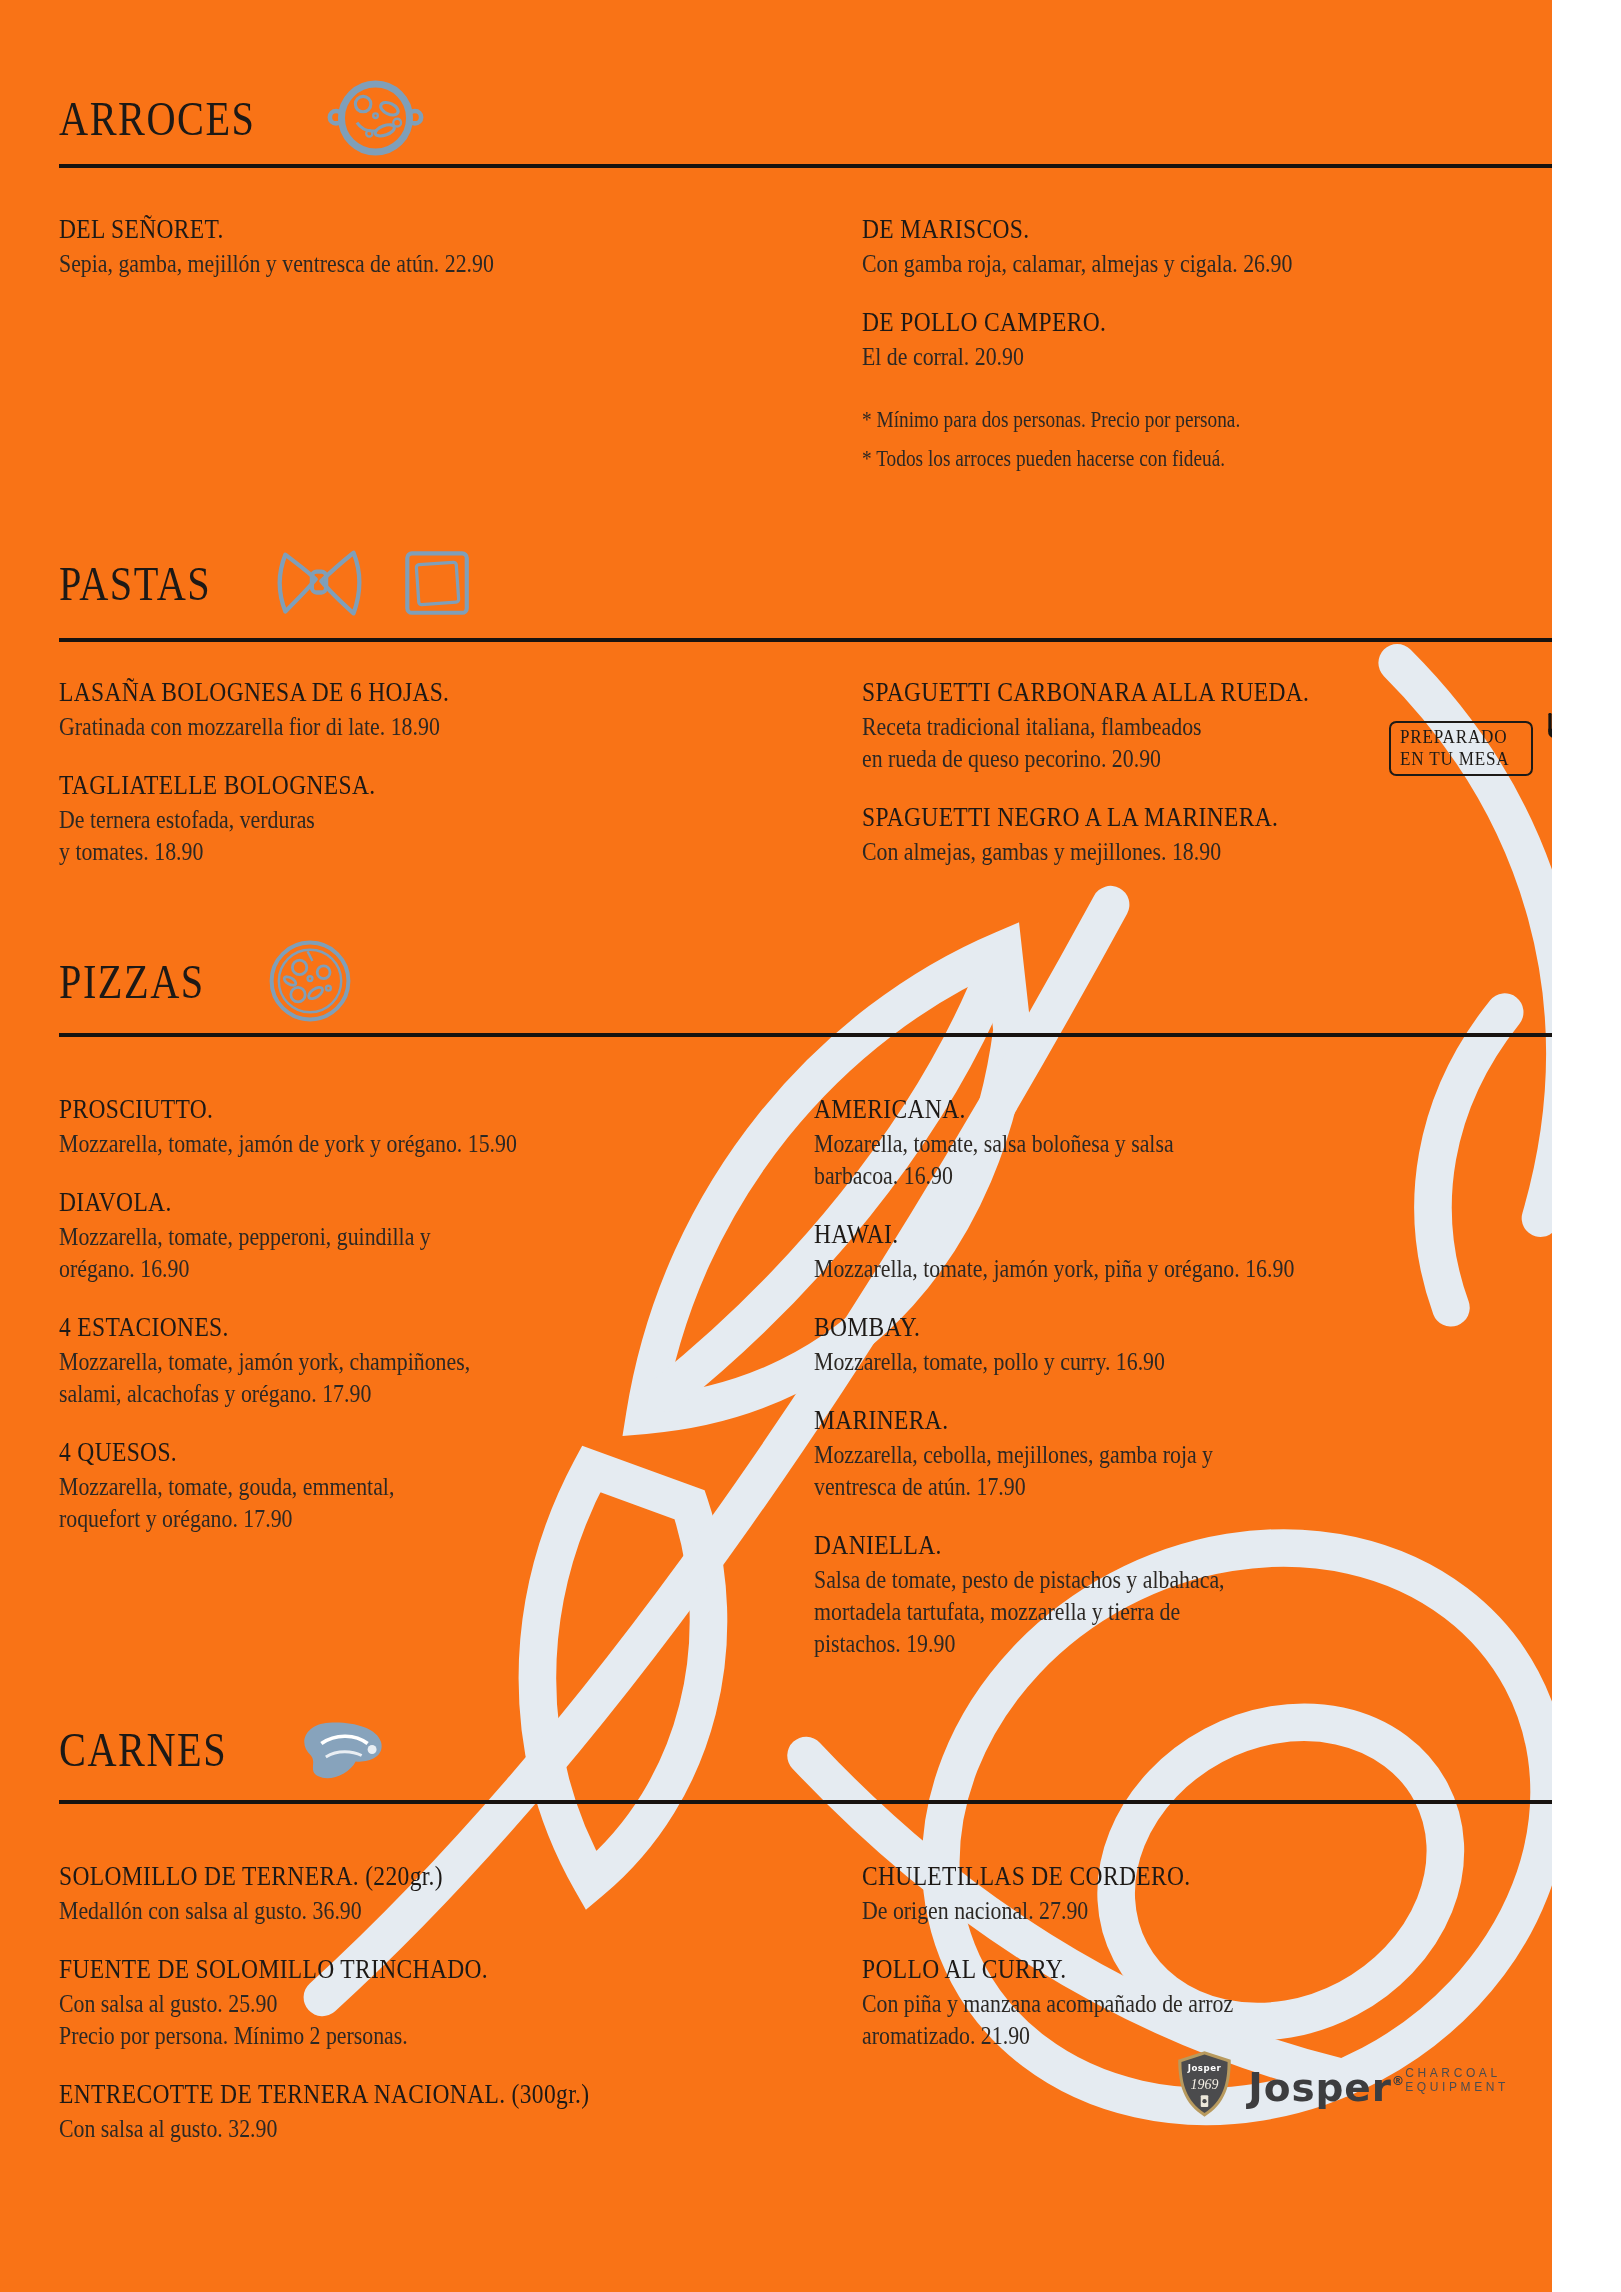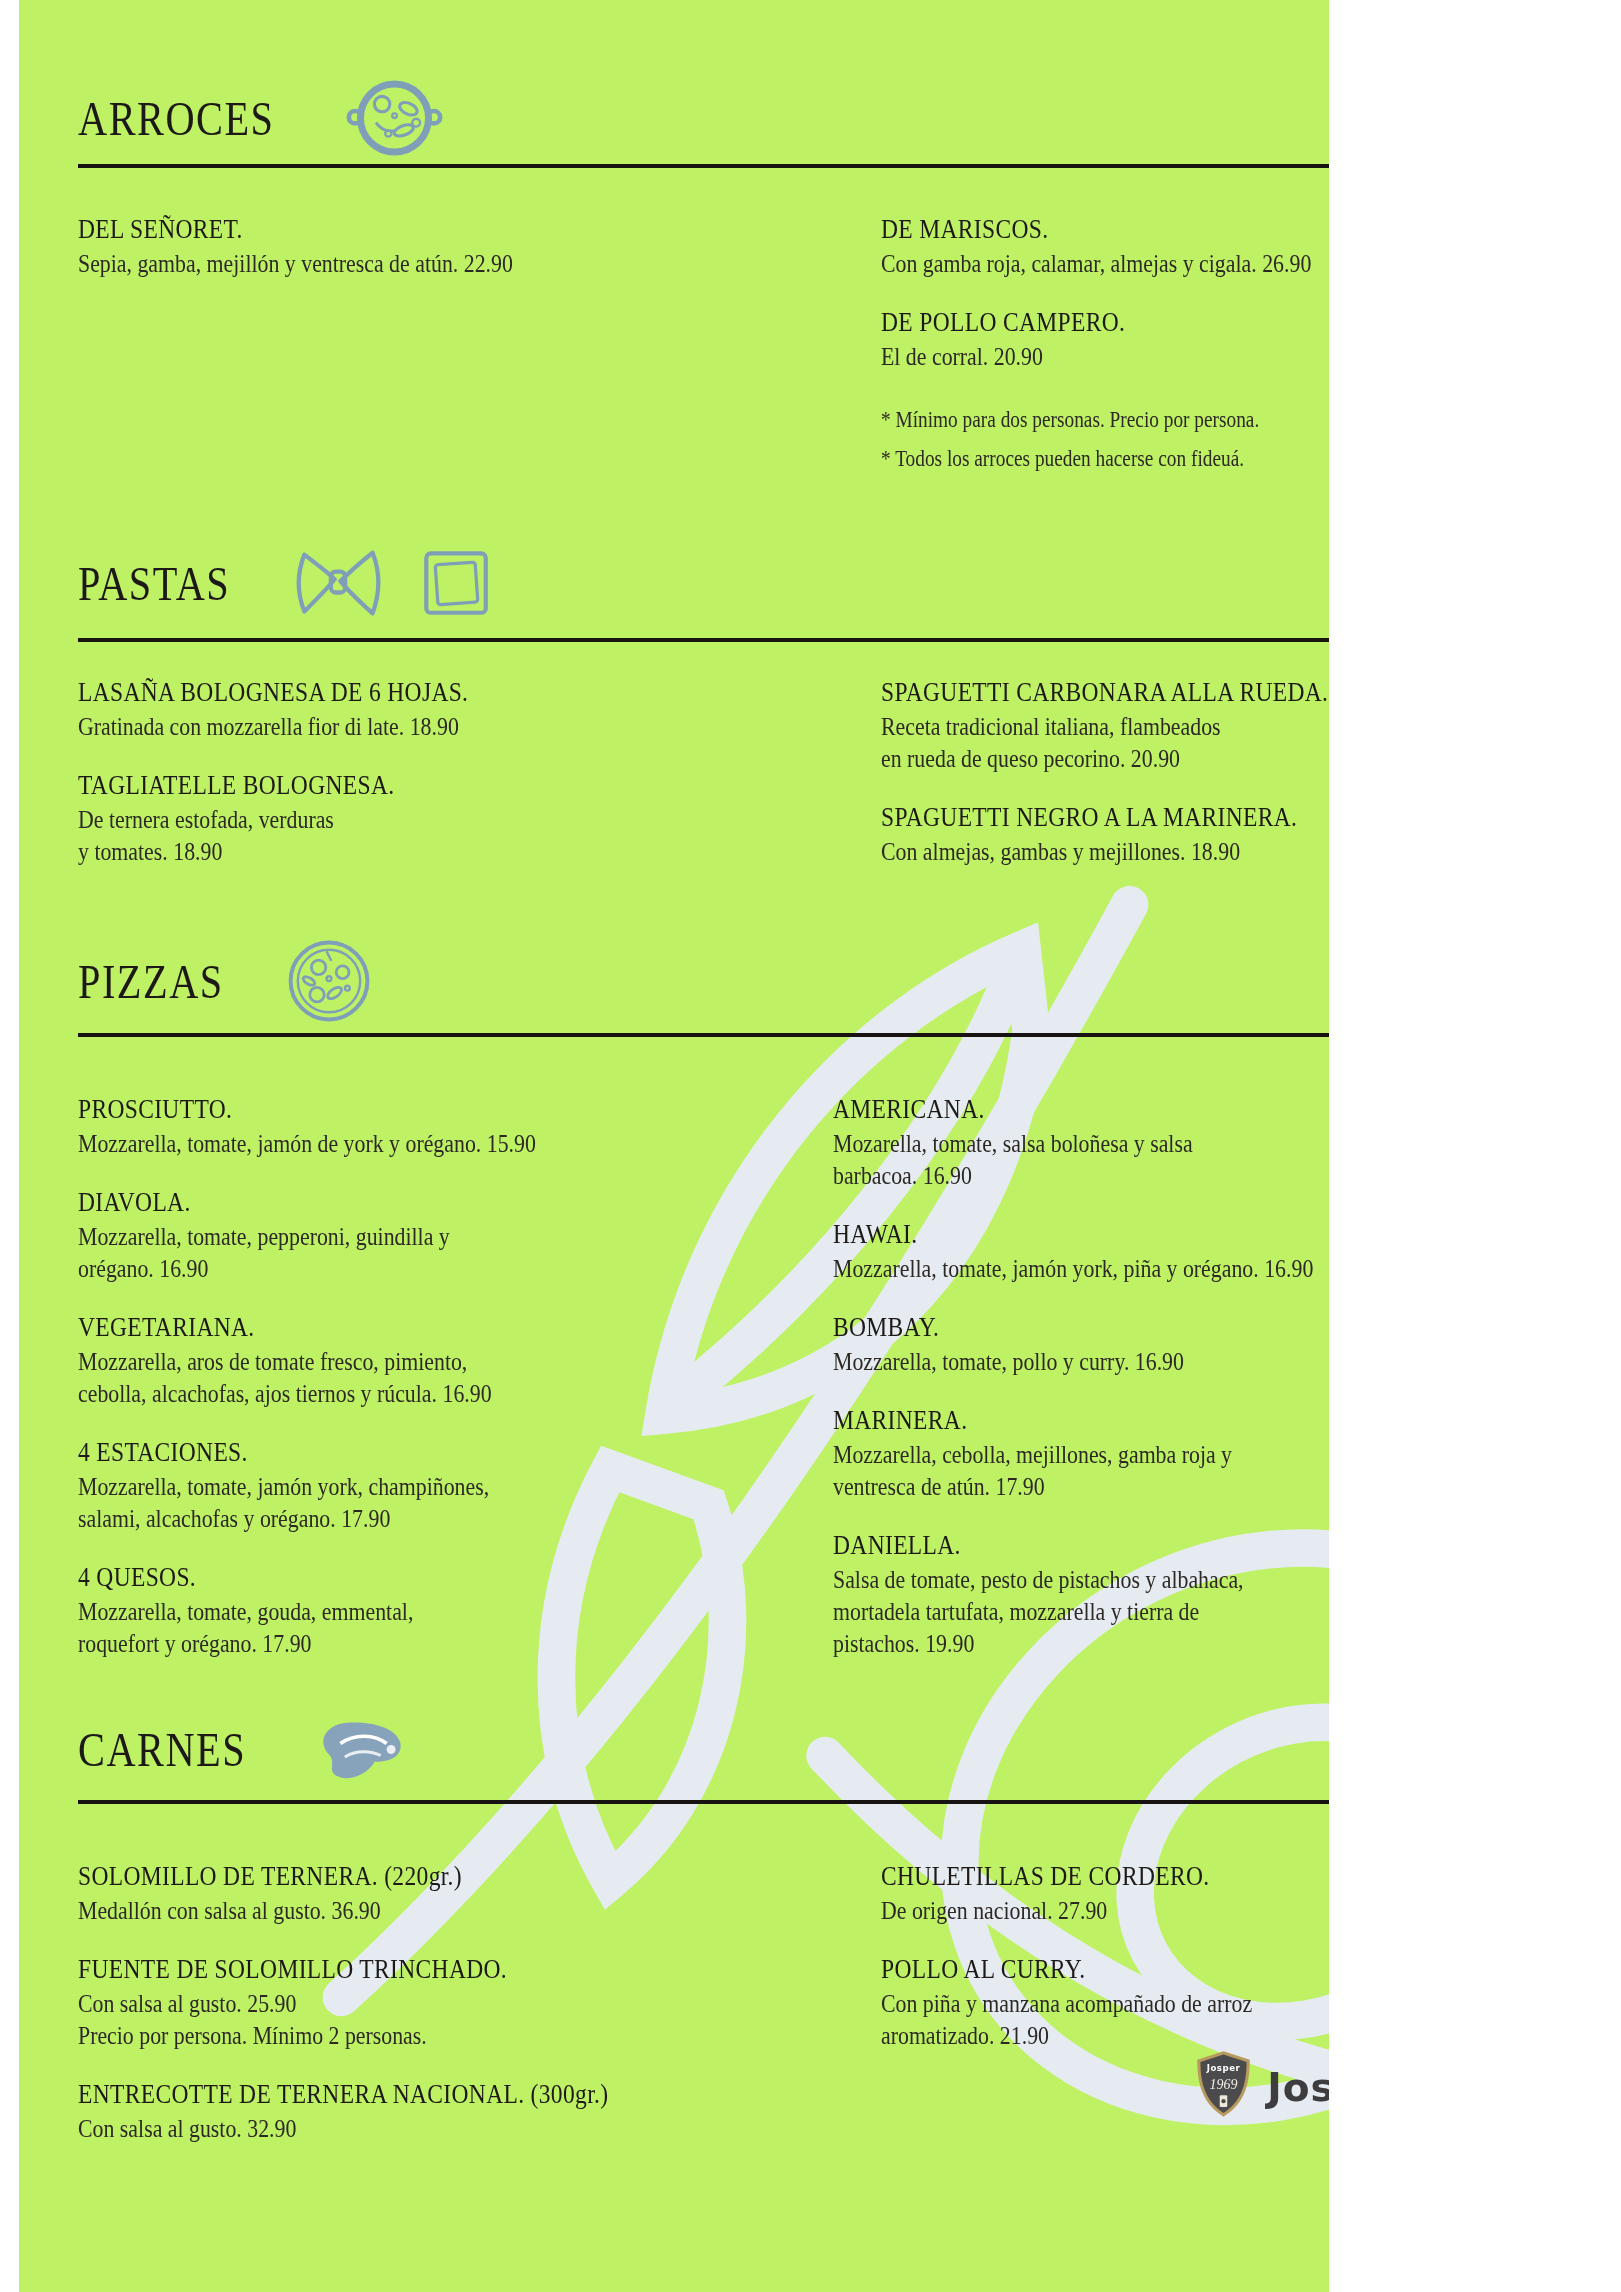--- a/index.html
+++ b/index.html
@@ -1,17 +1,17 @@
 <!DOCTYPE html>
 <html style="font-size:14.3px"><head>
 <meta charset="utf-8">
 <style>
   html,body{margin:0;padding:0;background:#fff;}
-  .page{position:relative;width:1310px;height:2293px;background:#bef264;overflow:hidden;
-        font-family:"Liberation Serif",serif;color:#231f1c;margin-left:19px;}
+  .page{position:relative;width:1552px;height:2293px;background:#f97316;overflow:hidden;
+        font-family:"Liberation Serif",serif;color:#231f1c;}
   .watermark{position:absolute;left:0;top:0;width:1622px;height:2293px;z-index:0;}
   .sec-head{position:absolute;left:59px;display:flex;align-items:center;gap:34px;z-index:2;}
   .title{margin:0;font-size:48px;font-weight:normal;letter-spacing:1.8px;color:#1d1916;
          transform:scaleX(.84);transform-origin:0 60%;white-space:nowrap;}
   .rule{position:absolute;left:59px;width:1520px;height:3.6px;background:#171310;z-index:2;}
   .col{position:absolute;z-index:2;}
   .item{margin-bottom:23px;}
   .iname{font-size:28px;line-height:38px;letter-spacing:0.4px;color:#1d1916;
          transform:scaleX(.84);transform-origin:0 60%;white-space:nowrap;}
   .iline{font-size:26px;line-height:32px;color:#2c2824;
@@ -183,25 +183,20 @@
     <div class="item">
       <div class="iname">PROSCIUTTO.</div>
       <div class="iline">Mozzarella, tomate, jamón de york y orégano. 15.90</div>
     </div>
     <div class="item">
       <div class="iname">DIAVOLA.</div>
       <div class="iline">Mozzarella, tomate, pepperoni, guindilla y</div>
       <div class="iline">orégano. 16.90</div>
     </div>
     <div class="item">
-      <div class="iname">VEGETARIANA.</div>
-      <div class="iline">Mozzarella, aros de tomate fresco, pimiento,</div>
-      <div class="iline">cebolla, alcachofas, ajos tiernos y rúcula. 16.90</div>
-    </div>
-    <div class="item">
       <div class="iname">4 ESTACIONES.</div>
       <div class="iline">Mozzarella, tomate, jamón york, champiñones,</div>
       <div class="iline">salami, alcachofas y orégano. 17.90</div>
     </div>
     <div class="item">
       <div class="iname">4 QUESOS.</div>
       <div class="iline">Mozzarella, tomate, gouda, emmental,</div>
       <div class="iline">roquefort y orégano. 17.90</div>
     </div>
   </div>

